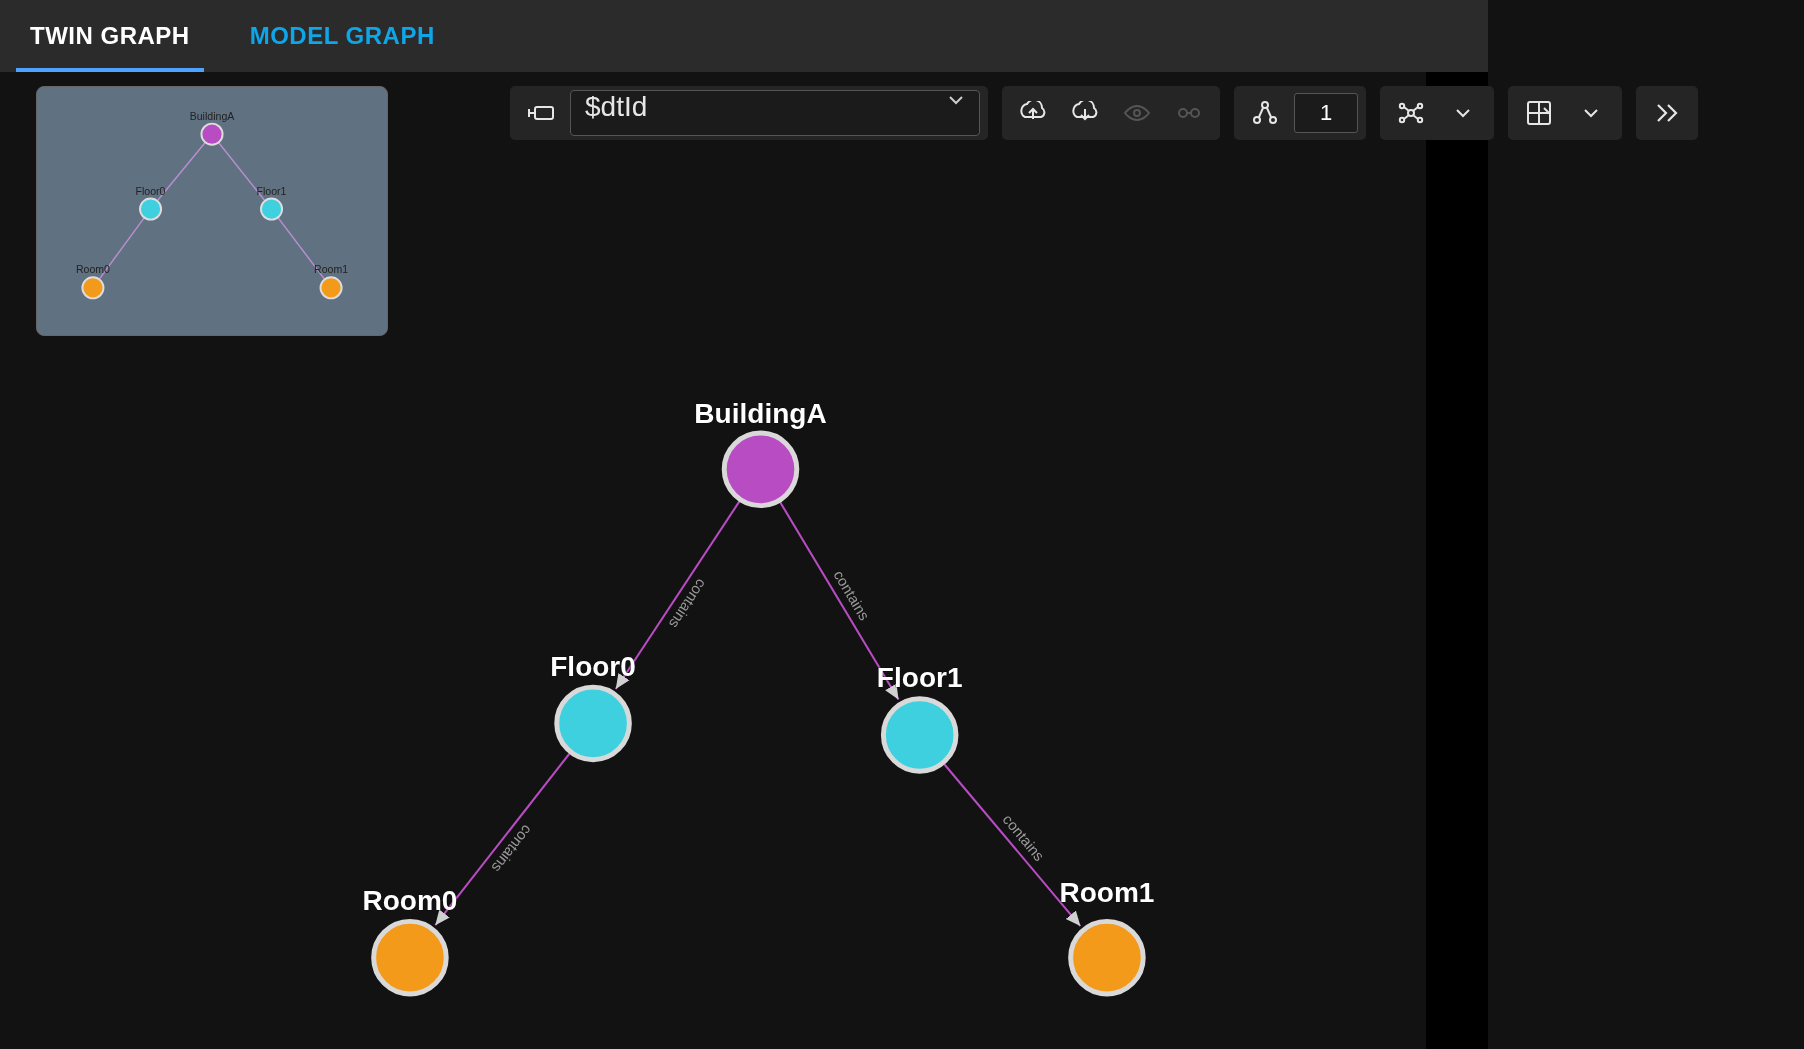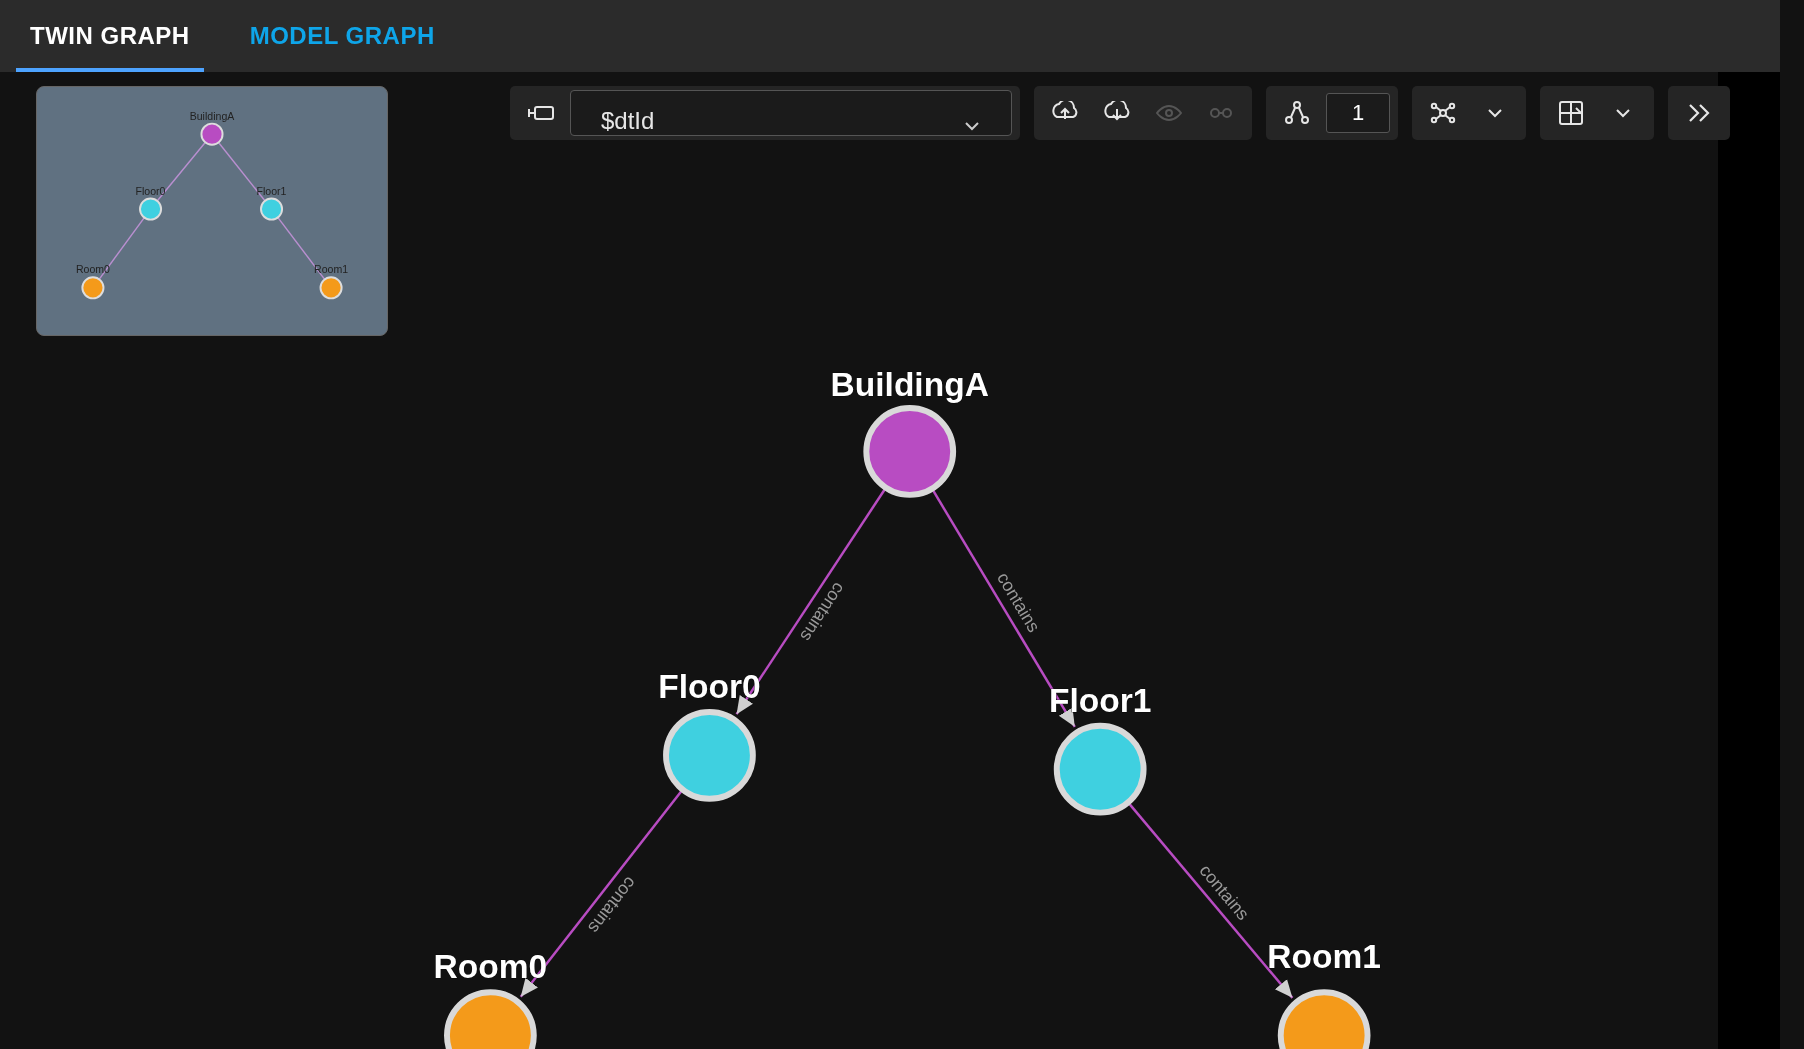--- a/index.html
+++ b/index.html
@@ -12,21 +12,21 @@
     --text-dim:#9a9a9a;
     --accent:#4da3ff;
     --purple:#b84cc2;
     --cyan:#3fd0e0;
     --orange:#f49a1a;
     --node-stroke:#d9d9d9;
     --edge:#b84cc2;
     --minimap-bg:#607181;
   }
   html,body{margin:0;padding:0;background:var(--bg);color:var(--text);font-family:"Segoe UI",Arial,sans-serif;width:1804px;height:1049px;overflow:hidden;}
-  .app{display:flex;flex-direction:column;width:1780px;height:1049px;border-radius:16px;}
+  .app{display:flex;flex-direction:column;width:1488px;height:1049px;border-radius:16px;}
   
   .tabs{display:flex;align-items:center;height:72px;background:var(--bg-header);}
   .tab{padding:0 30px;height:72px;display:flex;align-items:center;font-size:24px;font-weight:600;letter-spacing:0.5px;color:#0ea5e9;cursor:pointer;position:relative;}
   .tab.active{color:#fff;}
   .tab.active::after{content:"";position:absolute;left:16px;right:16px;bottom:0;height:4px;background:var(--accent);}
   
   .body{flex:1;position:relative;background:var(--bg);}
   
   .canvas-wrap{position:absolute;inset:0;}
   .canvas-svg{position:absolute;inset:0;width:100%;height:100%;}
@@ -34,21 +34,21 @@
   .elabel{font-size:18px;fill:var(--text-dim);text-anchor:middle;}
   
   .minimap{position:absolute;top:14px;left:36px;width:352px;height:250px;border:1px solid #666;border-radius:8px;background:var(--minimap-bg);padding:6px;box-sizing:border-box;}
   .mm-label{font-size:11px;fill:#222;text-anchor:middle;}
   
   .toolbar{position:absolute;top:14px;left:510px;right:40px;height:54px;display:flex;align-items:center;gap:14px;}
   .tool-group{display:flex;align-items:center;background:var(--bg-toolbar-btn);border-radius:5px;height:54px;padding:0 8px;gap:6px;}
   .icon-btn{width:46px;height:46px;display:flex;align-items:center;justify-content:center;border-radius:4px;cursor:pointer;}
   .icon-btn svg{stroke:#e6e6e6;}
   .icon-btn.disabled svg{stroke:#555;}
-  .select{display:flex;align-items:flex-end;justify-content:space-between;background:var(--bg-input);border:1px solid var(--border);border-radius:4px;height:44px;width:380px;padding:0 30px;font-size:24px;color:#e6e6e6;cursor:pointer;}
+  .select{display:flex;align-items:flex-start;justify-content:space-between;background:var(--bg-input);border:1px solid var(--border);border-radius:4px;height:44px;width:380px;padding:0 14px;font-size:28px;color:#e6e6e6;cursor:pointer;}
   .num-input{width:58px;height:36px;background:var(--bg-input);border:1px solid var(--border);border-radius:3px;color:#fff;font-size:22px;text-align:center;}
   .right-strip{position:absolute;top:0;right:0;width:62px;height:100%;background:#000;}
 </style>
 </head>
 <body>
 
 <div class="app">
   <div class="tabs">
     <div class="tab active" id="tab-twin">
         <span>TWIN GRAPH</span>

